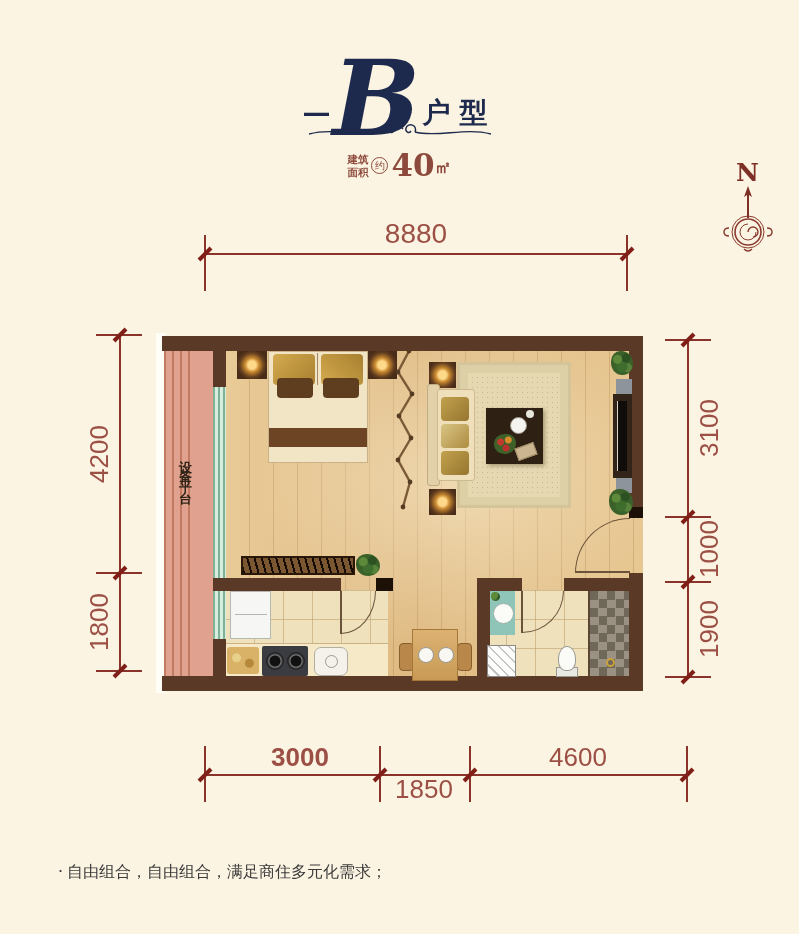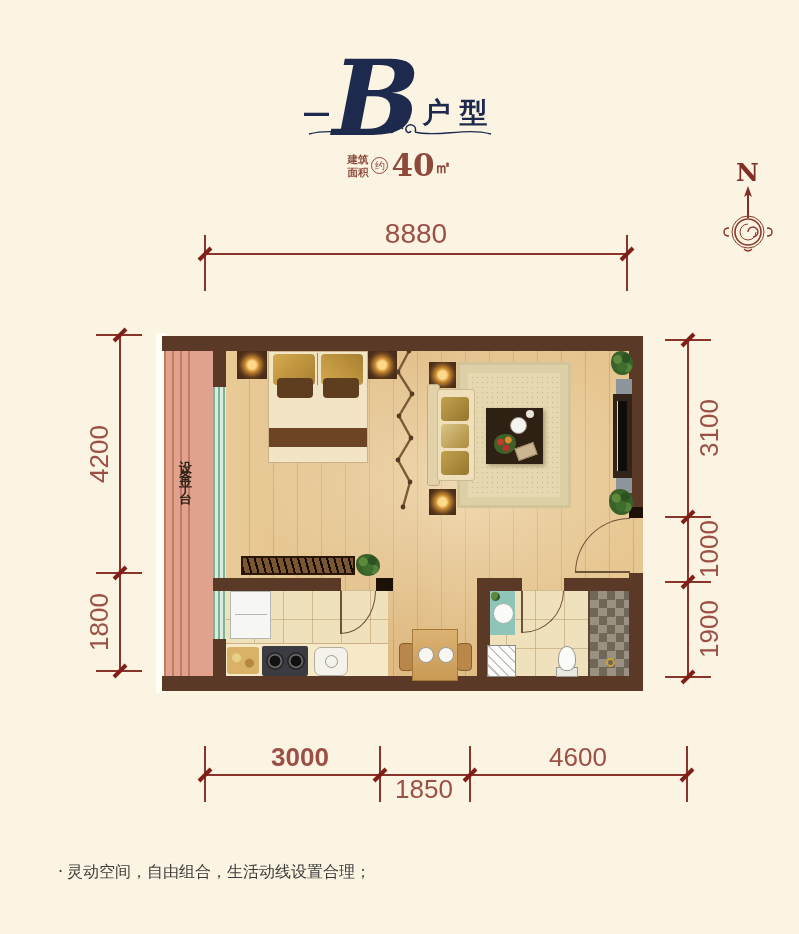--- a/index.html
+++ b/index.html
@@ -252,16 +252,16 @@
   <div class="abs dline" style="left:686px;top:746px;width:1.5px;height:56px;"></div>
   <div class="tick" style="left:205px;top:775px;"></div>
   <div class="tick" style="left:380px;top:775px;"></div>
   <div class="tick" style="left:470px;top:775px;"></div>
   <div class="tick" style="left:687px;top:775px;"></div>
   <div class="dlabel" style="left:260px;top:743px;width:80px;height:28px;font-weight:bold;">3000</div>
   <div class="dlabel" style="left:384px;top:775px;width:80px;height:28px;">1850</div>
   <div class="dlabel" style="left:538px;top:743px;width:80px;height:28px;">4600</div>
 
   <div class="feat" style="left:58px;top:862px;">
-    <span class="bullet">·</span><span>灵动空间，自由组合，生活动线设置合理；</span>
+    <span class="bullet">·</span><span>自由组合，自由组合，满足商住多元化需求；</span>
   </div>
 
 </div>
 
 </body></html>

